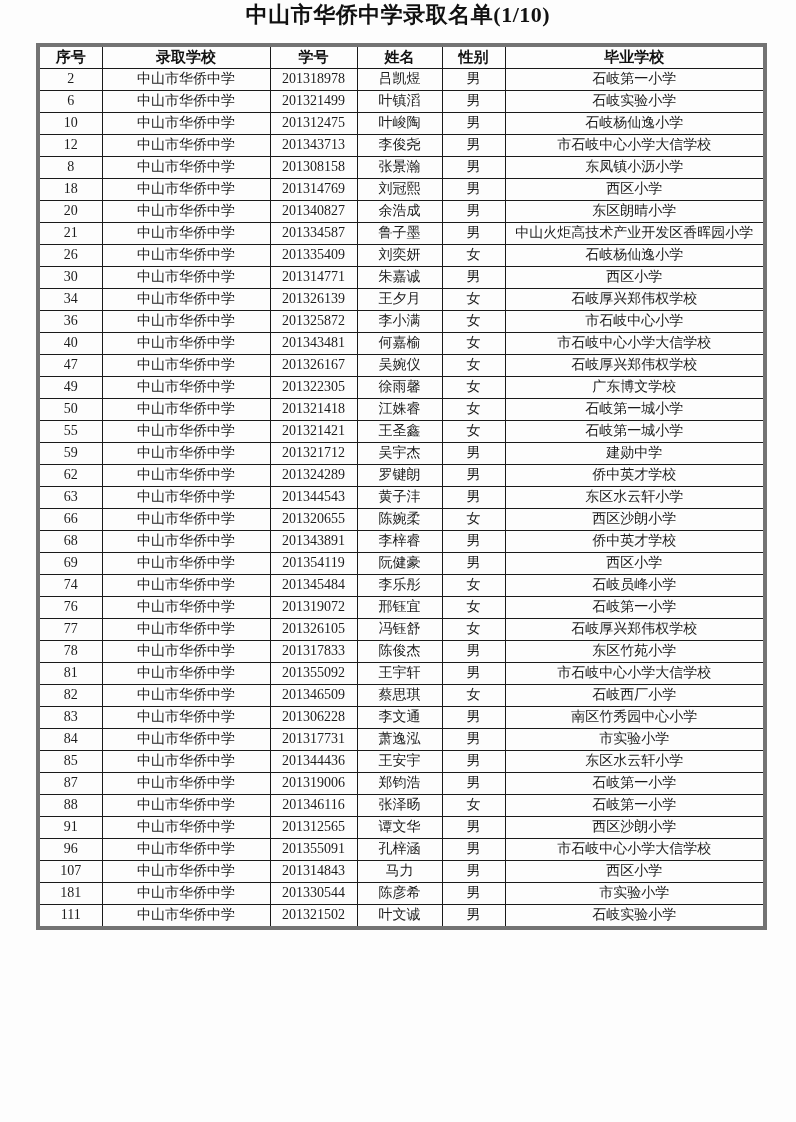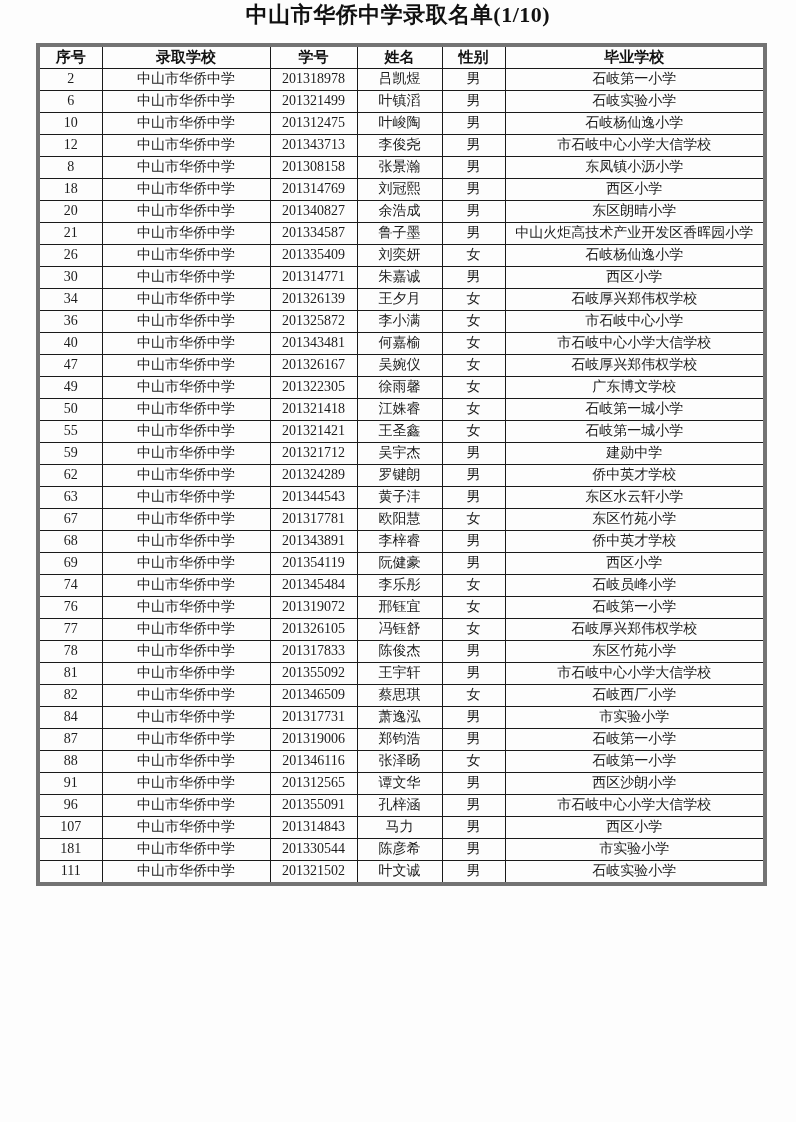--- a/index.html
+++ b/index.html
@@ -245,26 +245,26 @@
         </tr>
         <tr>
           <td>63</td>
           <td>中山市华侨中学</td>
           <td>201344543</td>
           <td>黄子沣</td>
           <td>男</td>
           <td>东区水云轩小学</td>
         </tr>
         <tr>
-          <td>67</td>
-          <td>中山市华侨中学</td>
-          <td>201317781</td>
-          <td>欧阳慧</td>
-          <td>女</td>
-          <td>东区竹苑小学</td>
+          <td>66</td>
+          <td>中山市华侨中学</td>
+          <td>201320655</td>
+          <td>陈婉柔</td>
+          <td>女</td>
+          <td>西区沙朗小学</td>
         </tr>
         <tr>
           <td>68</td>
           <td>中山市华侨中学</td>
           <td>201343891</td>
           <td>李梓睿</td>
           <td>男</td>
           <td>侨中英才学校</td>
         </tr>
         <tr>
@@ -317,26 +317,42 @@
         </tr>
         <tr>
           <td>82</td>
           <td>中山市华侨中学</td>
           <td>201346509</td>
           <td>蔡思琪</td>
           <td>女</td>
           <td>石岐西厂小学</td>
         </tr>
         <tr>
+          <td>83</td>
+          <td>中山市华侨中学</td>
+          <td>201306228</td>
+          <td>李文通</td>
+          <td>男</td>
+          <td>南区竹秀园中心小学</td>
+        </tr>
+        <tr>
           <td>84</td>
           <td>中山市华侨中学</td>
           <td>201317731</td>
           <td>萧逸泓</td>
           <td>男</td>
           <td>市实验小学</td>
+        </tr>
+        <tr>
+          <td>85</td>
+          <td>中山市华侨中学</td>
+          <td>201344436</td>
+          <td>王安宇</td>
+          <td>男</td>
+          <td>东区水云轩小学</td>
         </tr>
         <tr>
           <td>87</td>
           <td>中山市华侨中学</td>
           <td>201319006</td>
           <td>郑钧浩</td>
           <td>男</td>
           <td>石岐第一小学</td>
         </tr>
         <tr>

